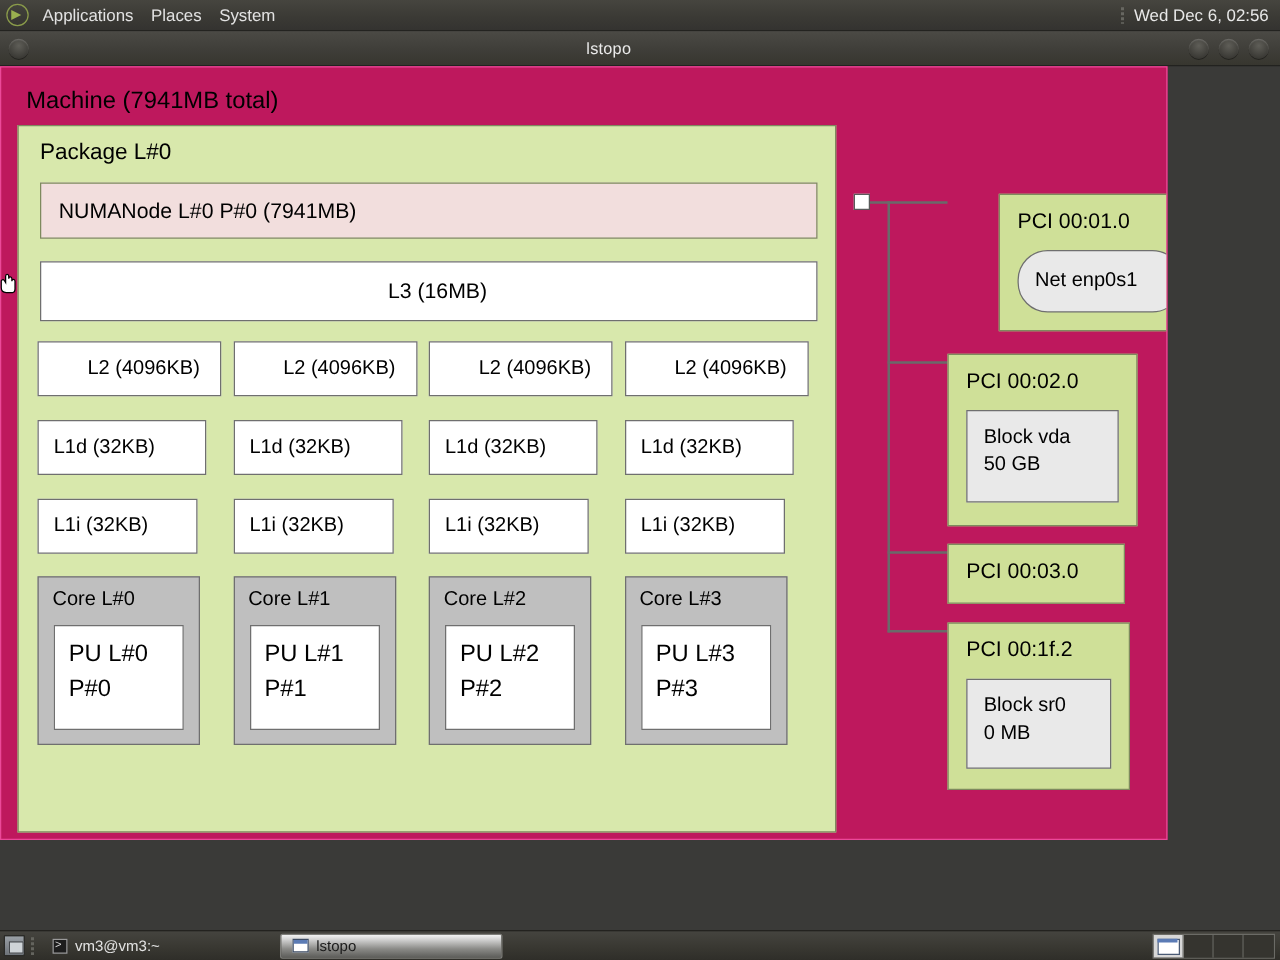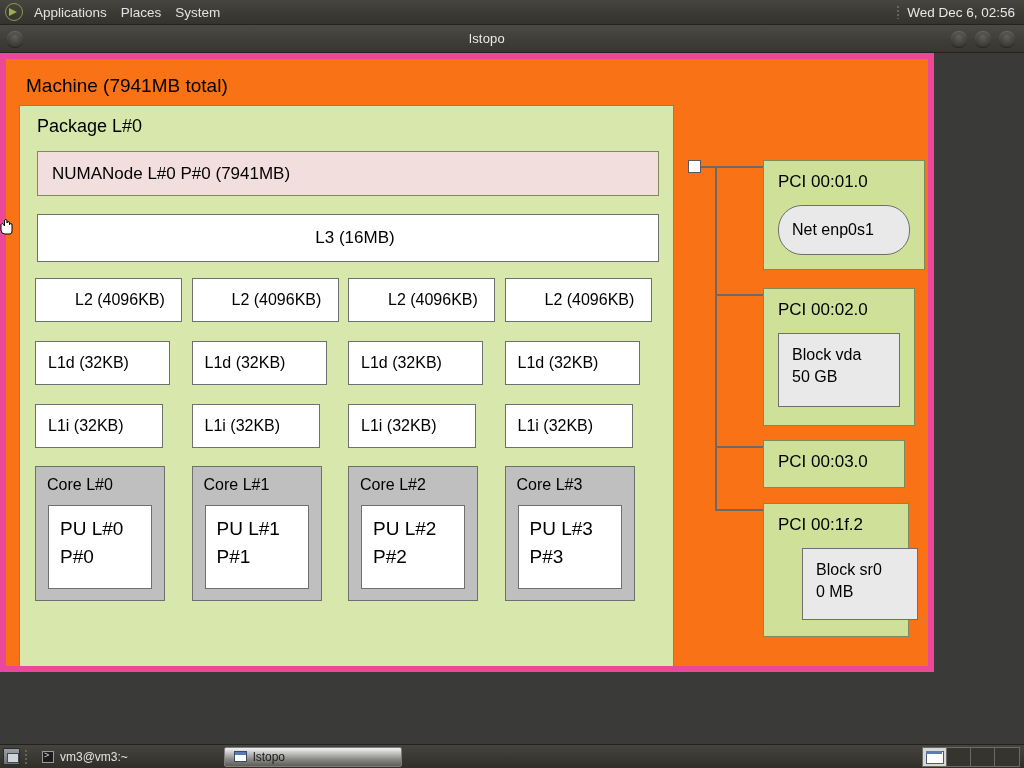--- a/index.html
+++ b/index.html
@@ -59,22 +59,22 @@
   .tb-left { margin-left: 7px; }
   .tb-title {
     flex: 1 1 auto; text-align: center; color: #eaeaea;
     font-size: 13px; letter-spacing: .2px;
   }
   .tb-right { display: flex; gap: 8px; margin-right: 9px; }
 
   
   .canvas {
     position: absolute; left: 0; top: 53px; width: 934px; height: 619px;
-    background: #f97316;
-    border: 6px solid #ec4899;
+    background: #be185d;
+    border: 1px solid #ec4899;
     overflow: hidden;
   }
   .machine-title {
     position: absolute; left: 20px; top: 16px;
     font-size: 19px; color: #000;
   }
 
   
   .package {
     position: absolute; left: 13px; top: 46px; width: 655px; height: 566px;
@@ -139,27 +139,27 @@
     background: #cfe098; border: 1px solid #7e8a5e;
   }
   .pci-label { position: absolute; left: 14px; top: 11px; font-size: 17px; color: #000; }
   .pci-inner {
     position: absolute;
     background: #e9e9e9; border: 1px solid #6f6f6f;
     display: flex; align-items: center;
     padding: 0 0 0 13px; font-size: 16px; line-height: 1.4; color: #000;
   }
 
-  .pci1 { left: 757px; top: 101px; width: 162px; height: 110px; text-align: right; }
+  .pci1 { left: 798px; top: 101px; width: 162px; height: 110px; text-align: right; }
   .pci1 .pci-inner { left: 14px; top: 44px; width: 132px; height: 50px; border-radius: 24px; }
   .pci2 { left: 757px; top: 229px; width: 152px; height: 138px; }
   .pci2 .pci-inner { left: 14px; top: 44px; width: 122px; height: 74px; align-items: flex-start; padding-top: 10px; }
   .pci3 { left: 757px; top: 381px; width: 142px; height: 48px; }
   .pci4 { left: 757px; top: 444px; width: 146px; height: 134px; }
-  .pci4 .pci-inner { left: 14px; top: 44px; width: 116px; height: 72px; align-items: flex-start; padding-top: 10px; margin-left: 24px; }
+  .pci4 .pci-inner { left: 14px; top: 44px; width: 116px; height: 72px; align-items: flex-start; padding-top: 10px; }
 
   
   .footer-sep { position: absolute; left: 13px; top: 622px; width: 906px; height: 1px; background: #8a8a8a; }
   .footer-host { position: absolute; left: 18px; top: 648px; font-size: 17px; color: #000; }
 
   
   .cursor {
     position: absolute; left: 0px; top: 218px; width: 12px; height: 16px;
     color: #fff; font-size: 15px; line-height: 1;
     text-shadow: 0 0 1px #000, 1px 0 1px #000, 0 1px 1px #000;

